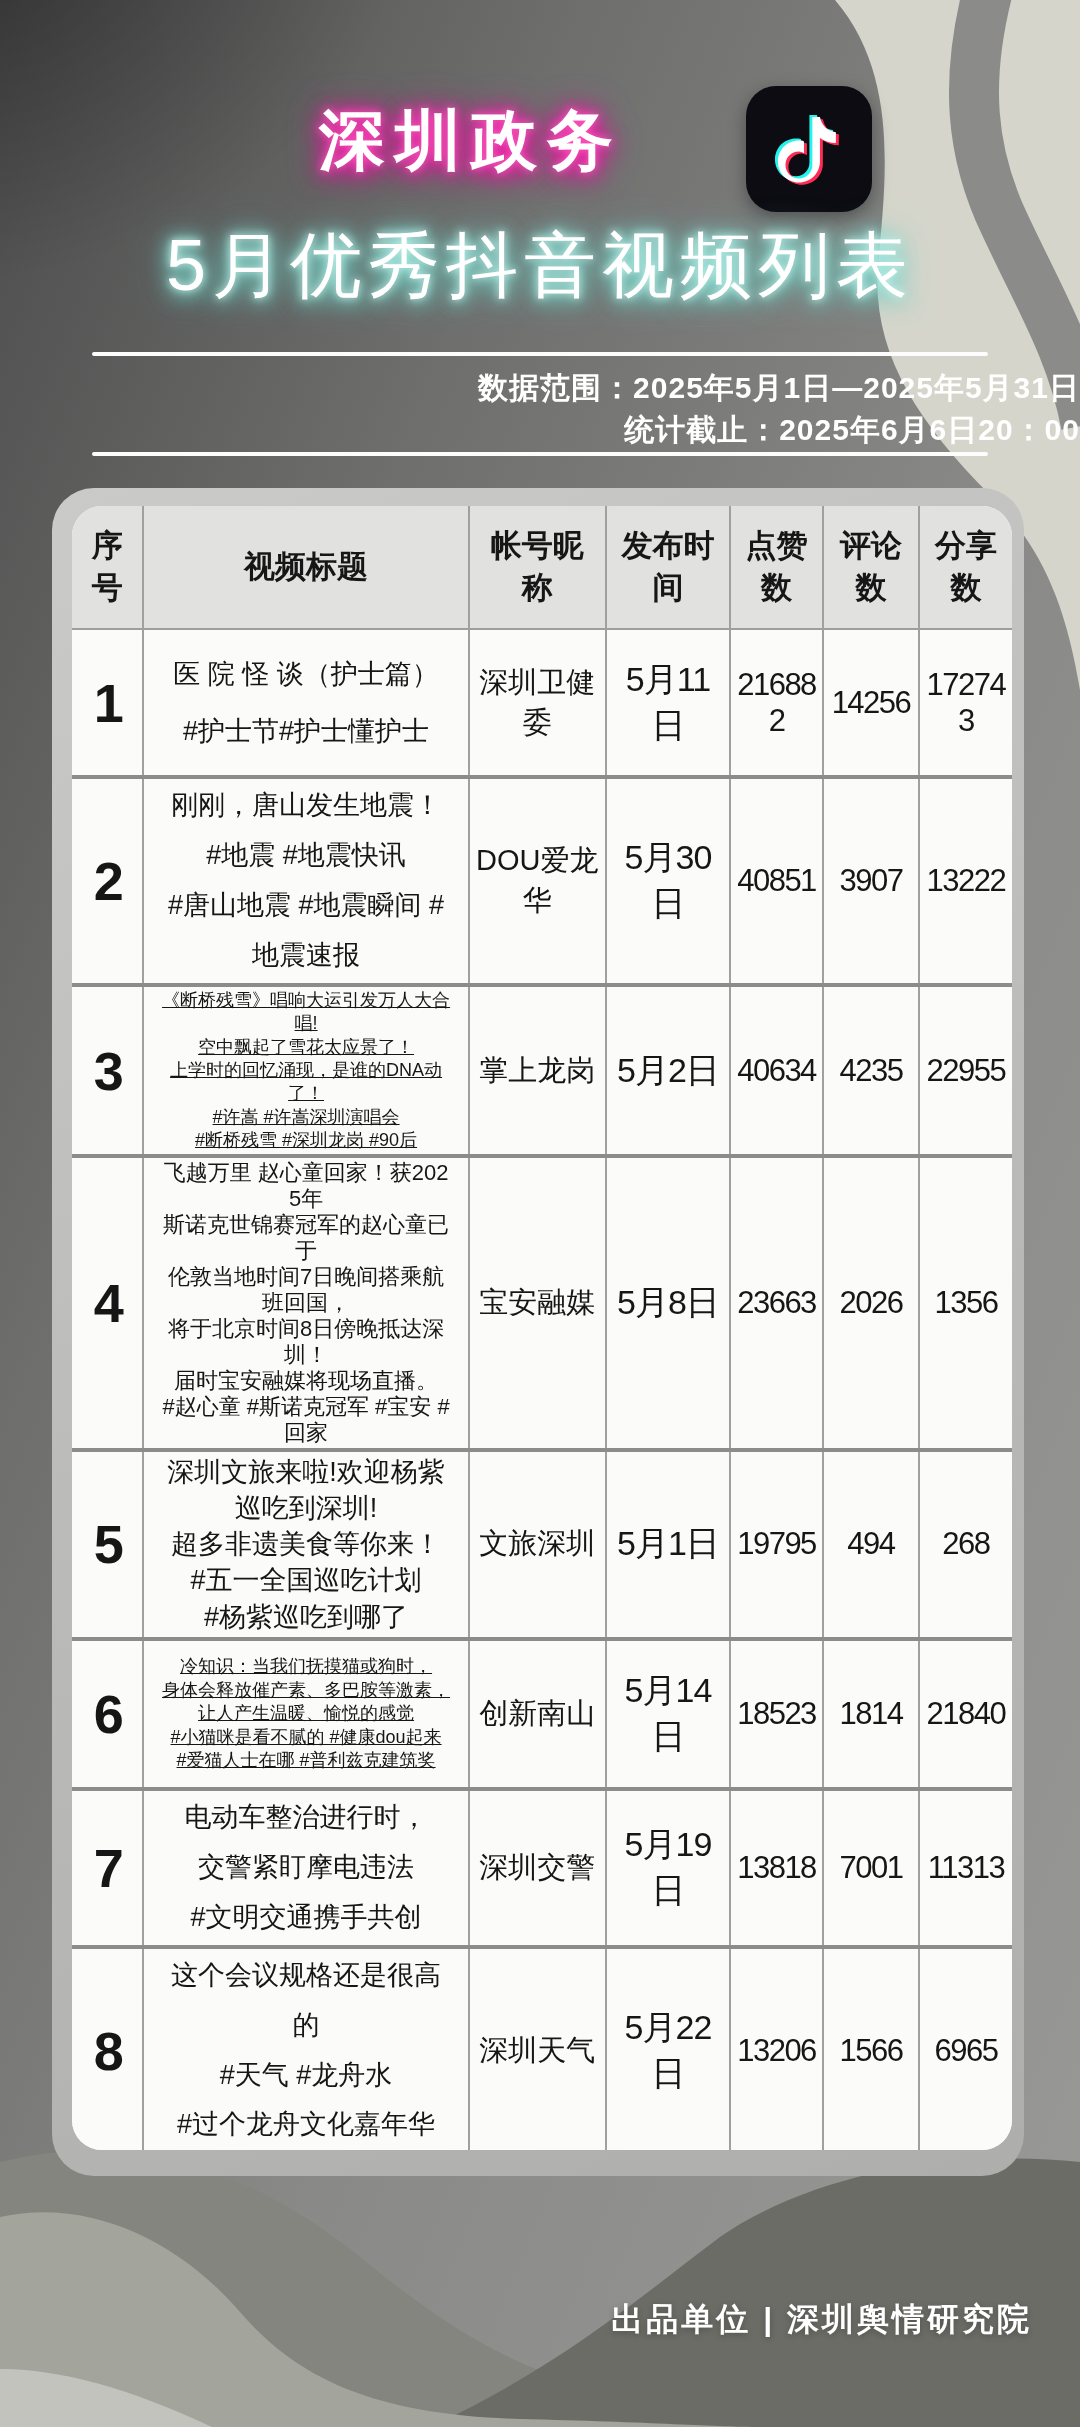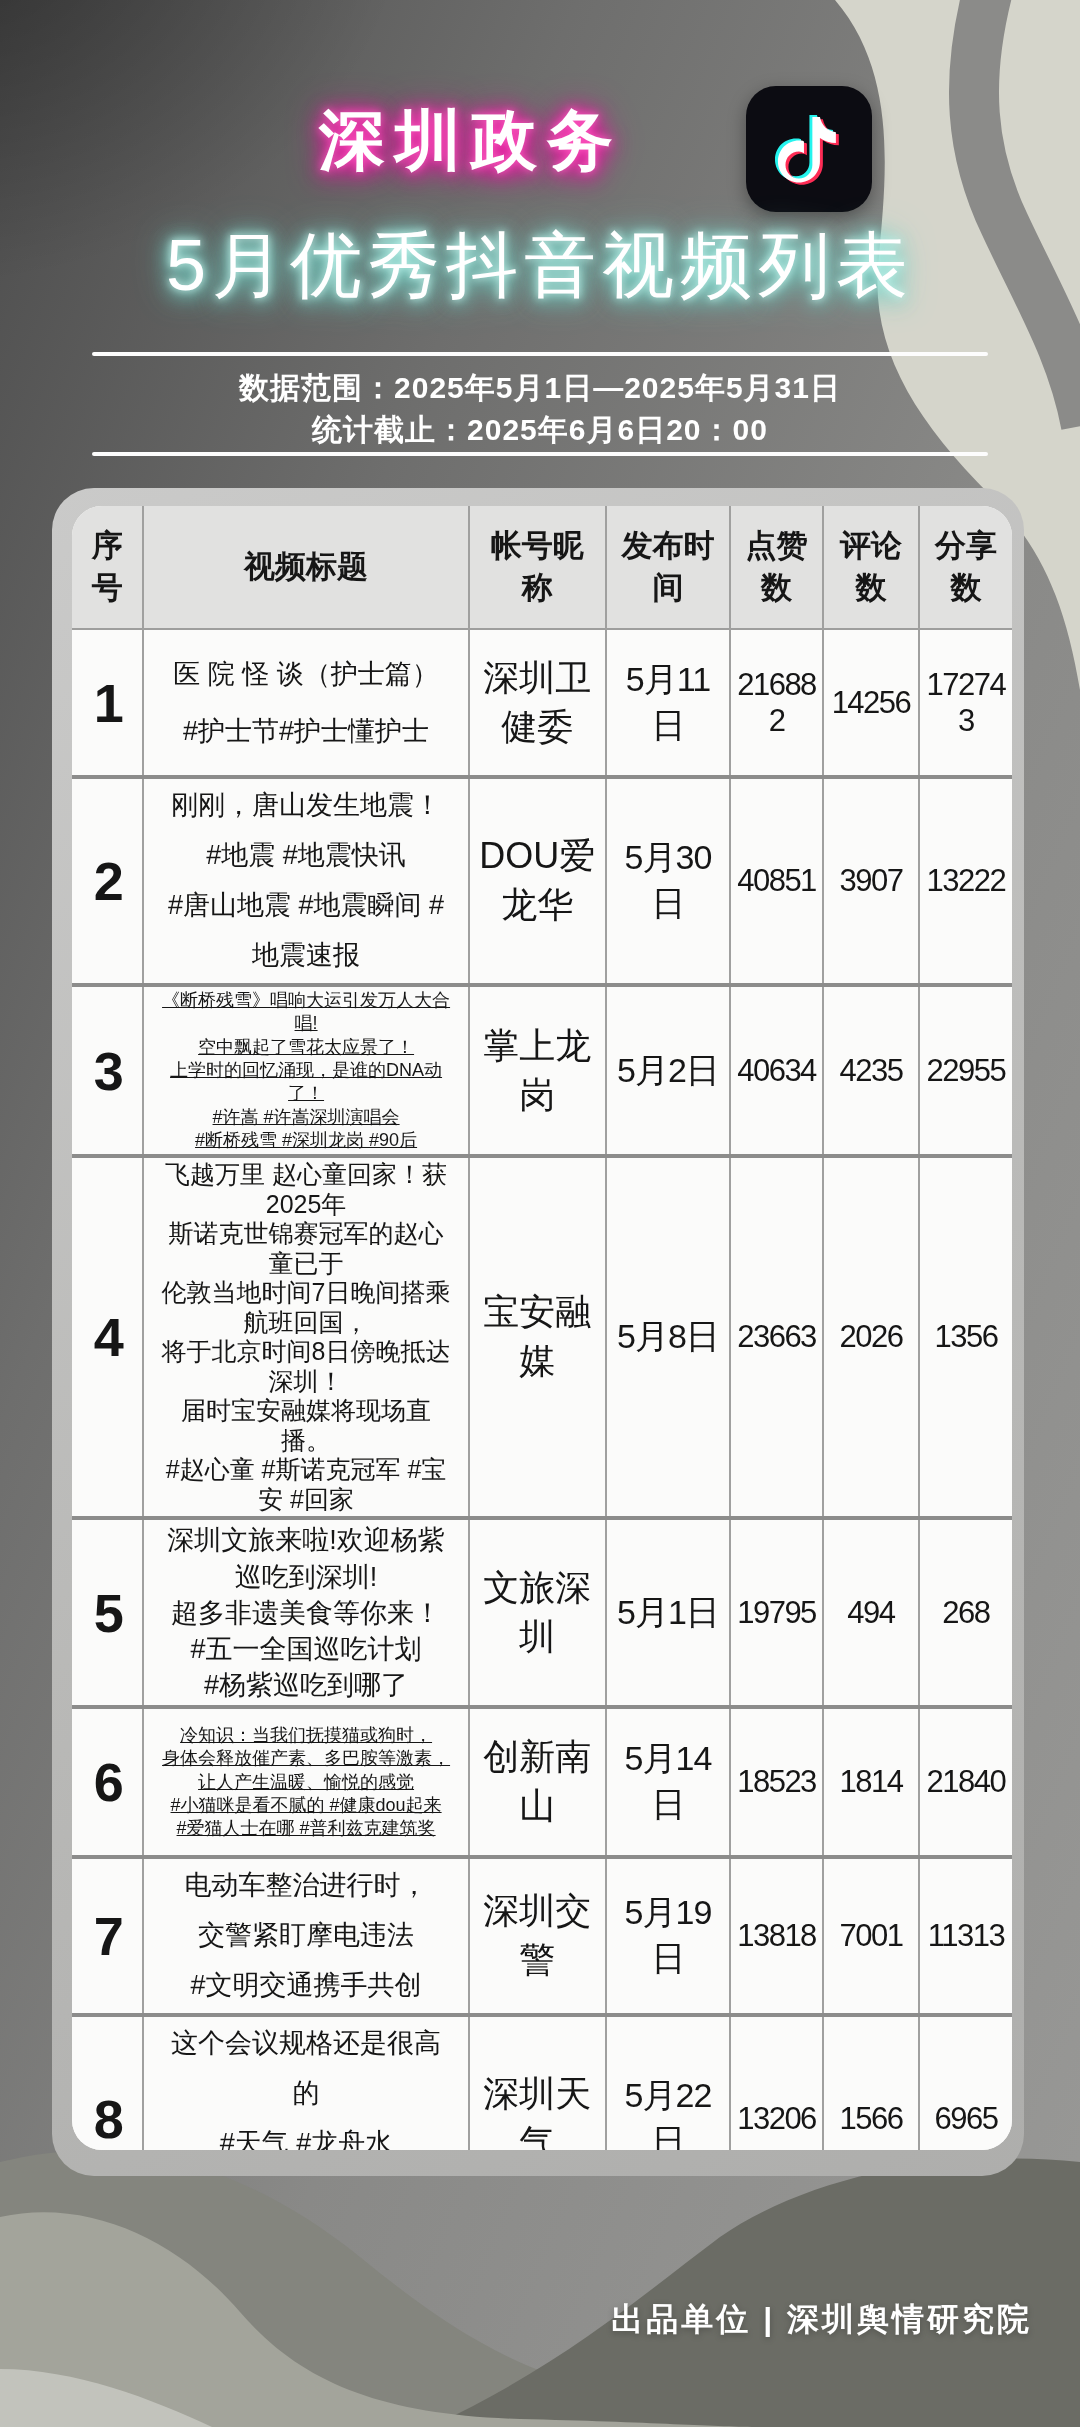--- a/index.html
+++ b/index.html
@@ -27,21 +27,21 @@
   }
   .page-subtitle{
     position:absolute;top:218px;left:0;width:1080px;text-align:center;
     font-size:72px;font-weight:400;color:#fff;letter-spacing:6px;
     text-shadow:0 0 8px #c8f6ef,0 0 18px #8fe3d8,0 0 34px #6ed2c6,0 6px 22px #5cc2b6;
   }
   .rule{position:absolute;left:92px;width:896px;height:4px;background:#fdfdfd;border-radius:2px;}
   #rule-top{top:352px;}
   #rule-bottom{top:452px;}
   .meta-line{
-    position:absolute;left:0;width:1080px;text-align:center;color:#fff;
+    position:absolute;left:0;width:1080px;text-align:right;color:#fff;
     font-size:30px;font-weight:600;letter-spacing:1px;
   }
   #meta-range{top:368px;}
   #meta-cutoff{top:410px;}
 
   
   .card-shadow{
     position:absolute;left:52px;top:488px;width:972px;height:1688px;
     background:linear-gradient(155deg,#cacac9 0%,#b9b9b7 55%,#aeaeac 100%);
     border-radius:42px;
@@ -59,22 +59,22 @@
   td{background:#fbfbfa;}
   th + th, td + td{border-left:2px solid #a0a09f;}
   thead tr{border-bottom:2px solid #9e9e9d;}
   tbody tr + tr{border-top:4px solid #8c8c8b;}
   td.idx{font-size:54px;font-weight:700;letter-spacing:-3px;}
   td.title{font-size:27px;white-space:pre-line;padding:2px 16px;}
   td.title.lines-2{line-height:2.1;}
   td.title.lines-3{line-height:1.85;}
   td.title.lines-4{line-height:1.34;}
   td.title.lines-5{font-size:18px;line-height:1.3;text-decoration:underline;}
-  td.title.lines-6{font-size:25px;line-height:1.18;margin-top:44px;}
-  td.acct{font-size:36px;}
+  td.title.lines-6{font-size:22px;line-height:1.18;margin-top:44px;}
+  td.acct{font-size:29px;}
   td.date{font-size:34px;letter-spacing:-1px;}
   td.num{font-size:31px;letter-spacing:-1.5px;}
 
   
   .footer-credit{
     position:absolute;top:2298px;right:48px;color:#fff;
     font-size:32px;font-weight:700;letter-spacing:3px;
     text-shadow:0 2px 6px rgba(0,0,0,.25);
   }
 </style>

